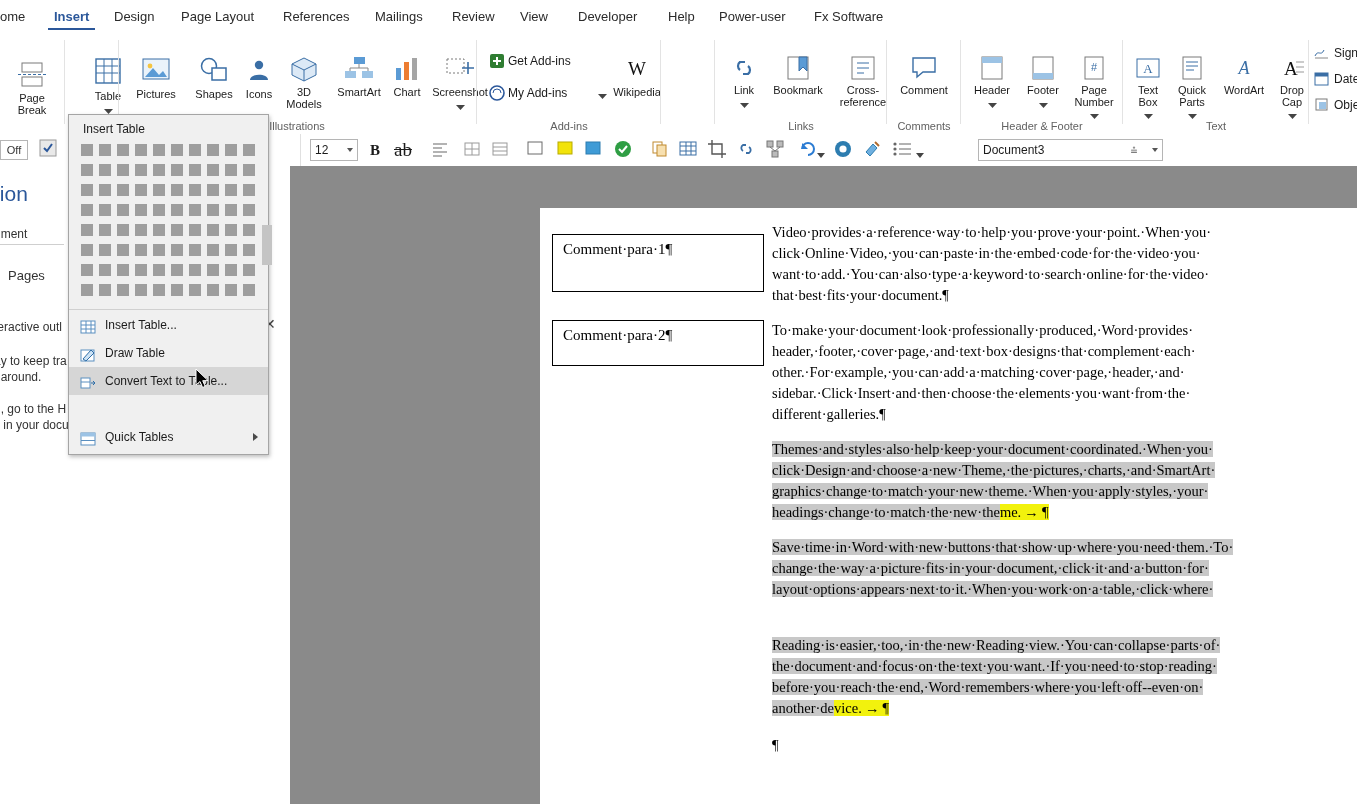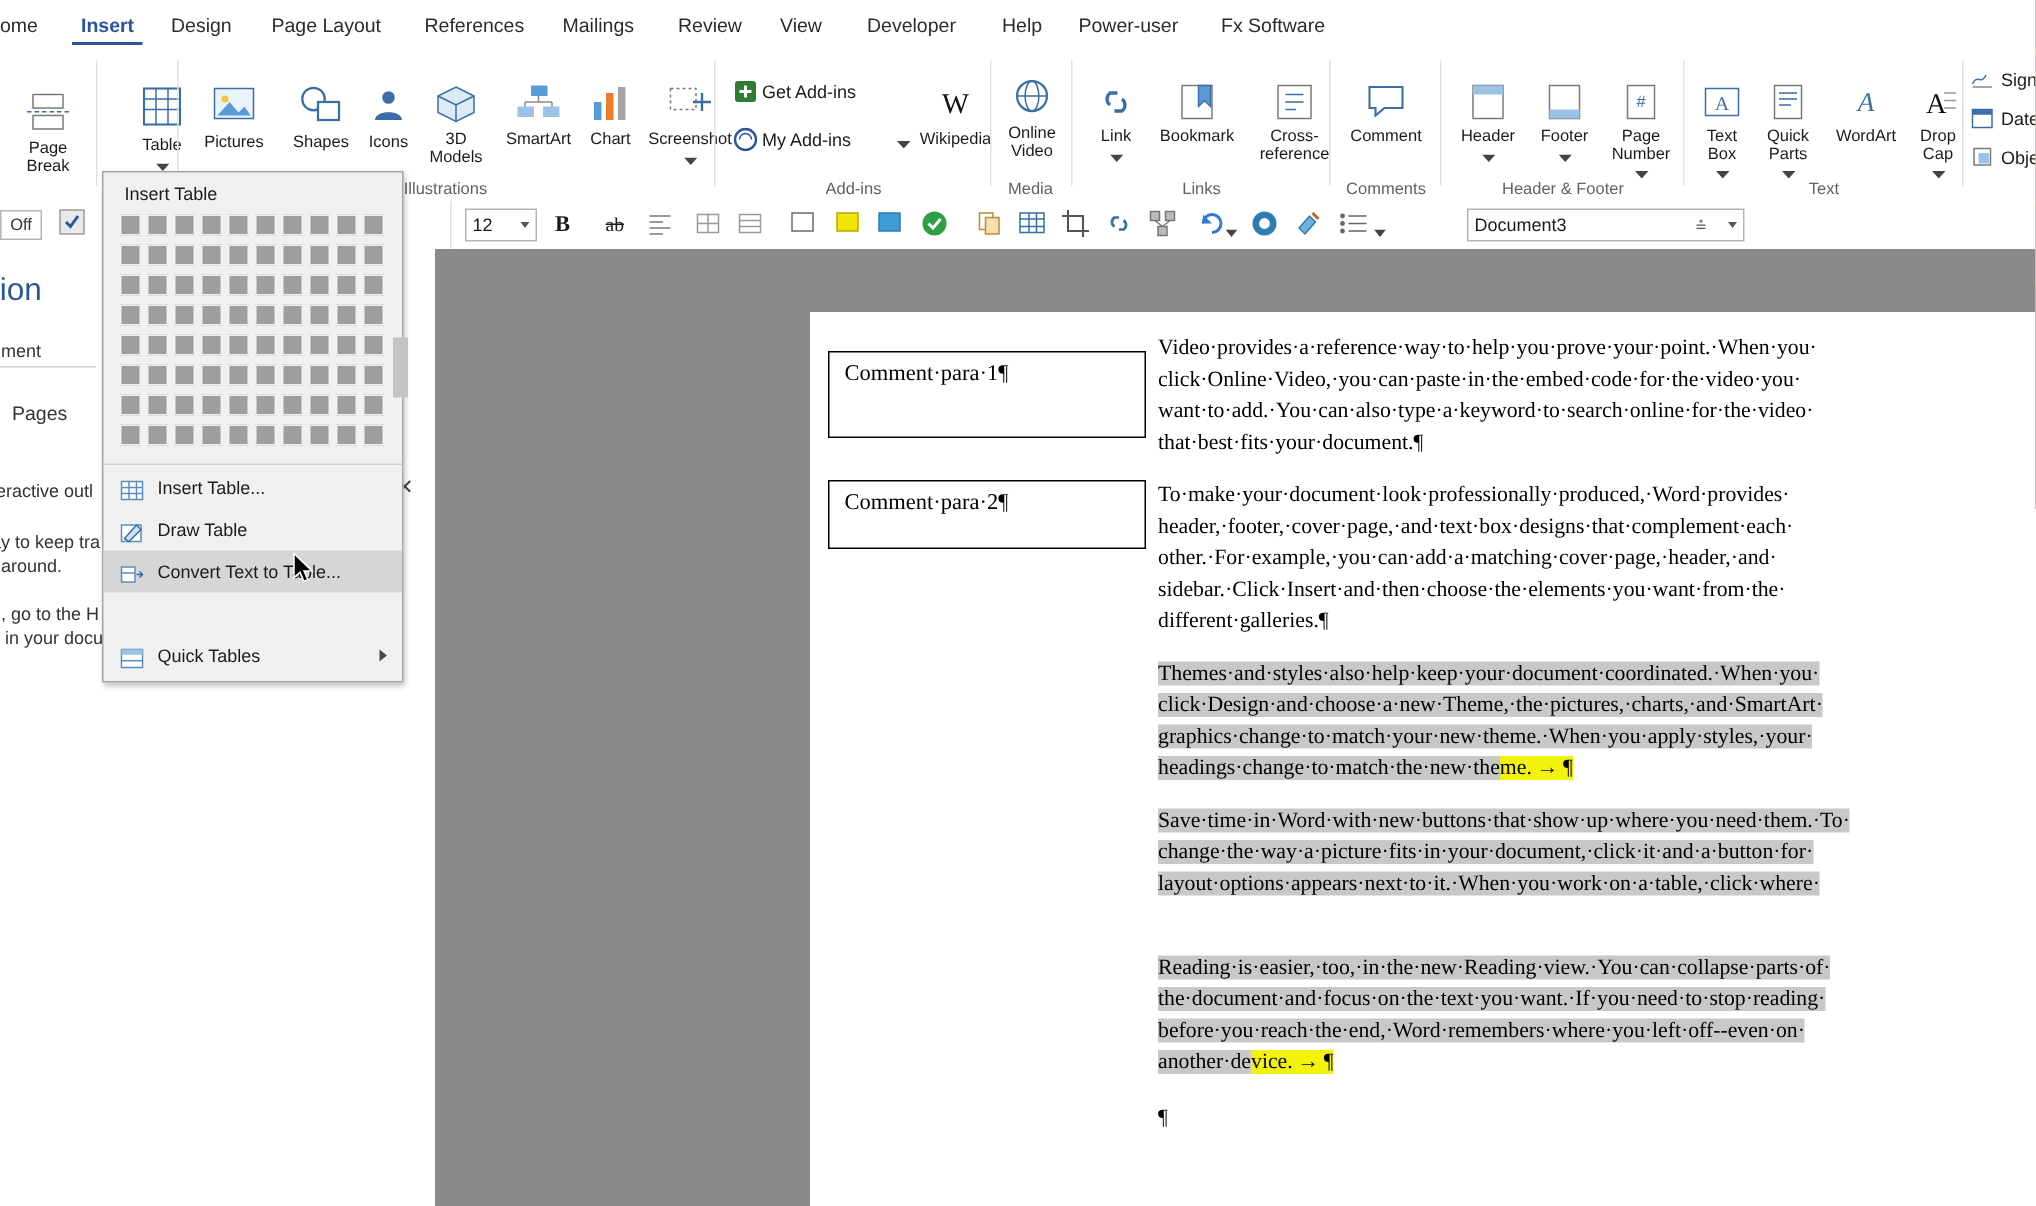--- a/index.html
+++ b/index.html
@@ -455,34 +455,20 @@
           <svg width="30" height="26" viewBox="0 0 30 26">
               <text x="15" y="19" font-size="19" font-family="Liberation Serif, serif" text-anchor="middle" fill="#111">W</text>
             </svg>
         </span>
         <span class="lbl">Wikipedia</span>
       </div>
       <div class="grp-label">Add-ins</div>
     </div>
     <div class="grp-sep" style="left:660px;"></div>
 
-    <div class="grp" style="left:660px; width:54px;">
-      <div class="btn" style="left:4px; top:18px; width:48px;">
-        <span class="ico">
-          <svg width="30" height="26" viewBox="0 0 30 26">
-              <circle cx="15" cy="12" r="10" fill="none" stroke="#3a6ea5" stroke-width="1.5"></circle>
-              <ellipse cx="15" cy="12" rx="4.6" ry="10" fill="none" stroke="#3a6ea5"></ellipse>
-              <line x1="5" y1="12" x2="25" y2="12" stroke="#3a6ea5"></line>
-            </svg>
-        </span>
-        <span class="lbl">Online</span>
-        <span class="lbl">Video</span>
-      </div>
-      <div class="grp-label">Media</div>
-    </div>
     <div class="grp-sep" style="left:714px;"></div>
 
     <div class="grp" style="left:716px; width:170px;">
       <div class="btn" style="left:8px; top:22px; width:40px;">
         <span class="ico">
           <svg width="30" height="24" viewBox="0 0 30 24">
               <path d="M11 14 A5 5 0 0 1 11 6 L16 6" stroke="#3a6ea5" stroke-width="2.2" fill="none"></path>
               <path d="M19 10 A5 5 0 0 1 19 18 L14 18" stroke="#3a6ea5" stroke-width="2.2" fill="none"></path>
             </svg>
         </span>
@@ -669,21 +655,21 @@
   <div class="toolbar2">
     <div class="tb-item" style="left:0px; width:14px; height:22px;"></div>
     <div class="tb-item combo" style="left:255px; width:42px;">
       <span class="arrow"></span>
     </div>
     <div class="tb-item combo" style="left:310px; width:48px;">
       <span>12</span>
       <span class="arrow"></span>
     </div>
     <div class="tb-item" style="left:366px; width:18px; text-align:center; font-weight:bold; font-family:'Liberation Serif',serif; font-size:15px; line-height:22px;">B</div>
-    <div class="tb-item" style="left:394px; width:22px; text-align:right; font-family:'Liberation Serif',serif; font-size:13px; line-height:22px; text-decoration:line-through;">ab</div>
+    <div class="tb-item" style="left:394px; width:22px; text-align:left; font-family:'Liberation Serif',serif; font-size:19px; line-height:22px; text-decoration:line-through;">ab</div>
 
     <div class="tb-item" style="left:430px; width:22px;">
       <svg width="20" height="20" viewBox="0 0 20 20">
           <path d="M3 5 H17 M3 9 H12 M3 13 H17 M3 17 H12" stroke="#9a9a9a" stroke-width="1.4"></path>
         </svg>
     </div>
     <div class="tb-item" style="left:462px; width:22px;">
       <svg width="20" height="20" viewBox="0 0 20 20">
           <rect x="3" y="4" width="14" height="12" fill="none" stroke="#9a9a9a"></rect>
           <line x1="3" y1="10" x2="17" y2="10" stroke="#9a9a9a"></line>

